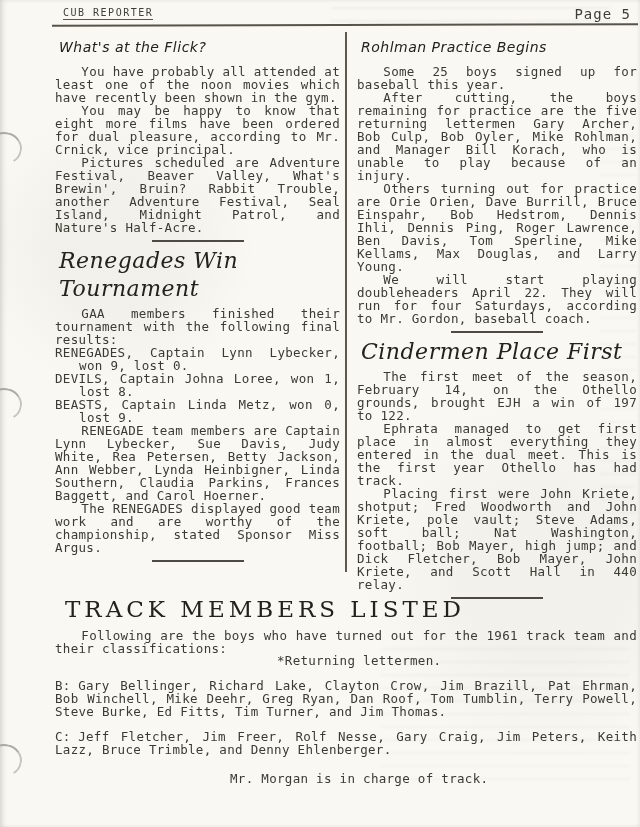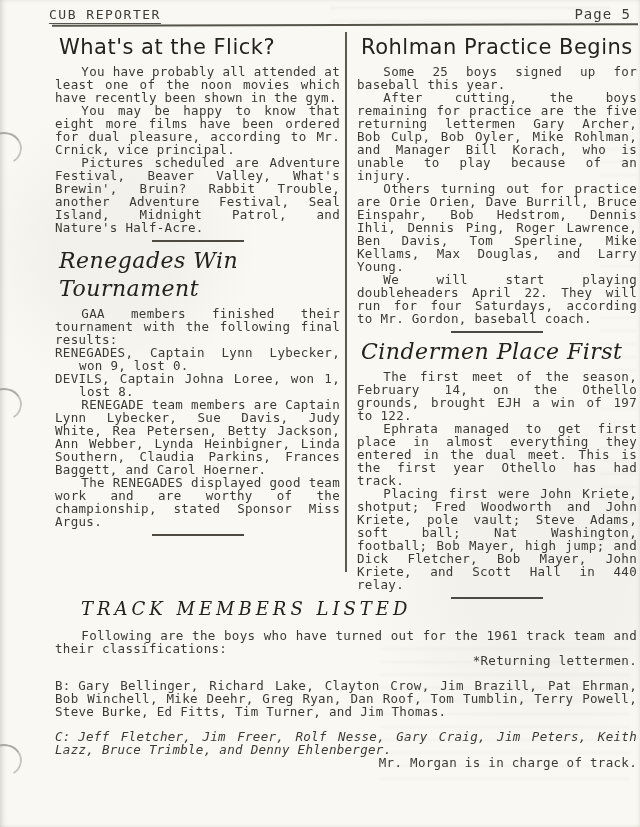--- a/index.html
+++ b/index.html
@@ -10,36 +10,36 @@
       radial-gradient(circle at 18% 30%, rgba(210,206,196,.18) 0 60px, transparent 140px),
       radial-gradient(circle at 85% 70%, rgba(205,202,192,.15) 0 80px, transparent 180px);
     overflow:hidden;
     box-shadow:inset 4px 0 6px -3px rgba(60,58,50,.25), inset -2px 0 4px -2px rgba(60,58,50,.15);
     font-family:"DejaVu Sans Mono","Liberation Mono",monospace;
     color:#3b3a33;
   }
   .tw{font-size:12.5px;line-height:13px;letter-spacing:.3px;text-align:justify;margin:0;}
   .indent{text-indent:3.5ch;}
   .hang{padding-left:3.2ch;text-indent:-3.2ch;}
-  .note{padding-left:3.5ch;text-align:right;}
+  .note{padding-left:3.5ch;text-align:center;}
   .masthead{
-    position:absolute;left:49px;top:7px;font-size:13px;letter-spacing:1.5px;
+    position:absolute;left:63px;top:7px;font-size:10px;letter-spacing:1.5px;
     color:#3f3e37;border-bottom:1.5px solid #57554c;padding-bottom:1px;text-align:center;
   }
   .pagenum{position:absolute;right:9px;top:6px;font-size:14px;letter-spacing:1px;color:#3f3e37;}
   .header-rule{position:absolute;left:52px;top:24px;width:586px;height:2px;background:#56544b;transform:rotate(-.15deg);}
   .col-rule{position:absolute;left:345px;top:32px;width:1.5px;height:540px;background:#5c5a50;}
   .col{position:absolute;top:33px;}
   .col.left{left:55px;width:285px;}
   .col.right{left:357px;width:280px;}
   .bottom{position:absolute;left:55px;top:594px;width:582px;}
   h1{margin:0;font-weight:400;color:#23231e;}
-  .h-print{font-family:"DejaVu Sans","Liberation Sans",sans-serif;font-size:21px;line-height:28px;letter-spacing:.5px;margin:0 0 4px 4px;}
+  .h-print{font-family:"DejaVu Sans","Liberation Sans",sans-serif;font-size:14px;line-height:28px;letter-spacing:.5px;margin:0 0 4px 4px;font-style:italic;}
   .h-script{font-family:"DejaVu Serif","Liberation Serif",serif;font-style:italic;font-size:22px;line-height:28px;letter-spacing:.5px;margin:4px 0 4px 4px;}
-  .h-track{font-family:"DejaVu Serif","Liberation Serif",serif;font-style:italic;font-size:18px;line-height:30px;letter-spacing:4px;margin:0 0 5px 26px;color:#23231e;}
+  .h-track{font-family:"DejaVu Serif","Liberation Serif",serif;font-size:23px;line-height:30px;letter-spacing:4px;margin:0 0 5px 10px;color:#23231e;}
   .divider{width:92px;border-top:2px solid #4c4a42;margin:6px auto 5px;}
   .grp{margin:0 0 13px 0;}
   .glabel{margin-right:1ch;}
   .gap-sm{height:12px;}
   .punch{
     position:absolute;left:-12px;width:30px;height:28px;border-radius:50%;
     border:2px solid transparent;border-top-color:#9b9a93;border-right-color:#b9b8b1;
     transform:rotate(14deg);opacity:.8;
   }
   .smudge{position:absolute;pointer-events:none;filter:blur(1px);}
@@ -68,20 +68,21 @@
     <p class="tw indent">You have probably all attended at least one of the noon movies which have recently been shown in the gym.</p>
     <p class="tw indent">You may be happy to know that eight more films have been ordered for dual pleasure, according to Mr. Crnick, vice principal.</p>
     <p class="tw indent">Pictures scheduled are Adventure Festival, Beaver Valley, What's Brewin', Bruin? Rabbit Trouble, another Adventure Festival, Seal Island, Midnight Patrol, and Nature's Half-Acre.</p>
 
     <div class="divider"></div>
 
     <h1 class="h-script">Renegades Win Tournament</h1>
     <p class="tw indent">GAA members finished their tournament with the following final results:</p>
     <p class="tw hang">RENEGADES, Captain Lynn Lybecker, won 9, lost 0.</p>
     <p class="tw hang">DEVILS, Captain Johna Loree, won 1, lost 8.</p>
+    <p class="tw hang">BEASTS, Captain Linda Metz, won 0, lost 9.</p>
     <p class="tw indent">RENEGADE team members are Captain Lynn Lybecker, Sue Davis, Judy White, Rea Petersen, Betty Jackson, Ann Webber, Lynda Heinbigner, Linda Southern, Claudia Parkins, Frances Baggett, and Carol Hoerner.</p>
     <p class="tw indent">The RENEGADES displayed good team work and are worthy of the championship, stated Sponsor Miss Argus.</p>
 
     <div class="divider"></div>
   </section>
 
   <section class="col right body-block">
     <h1 class="h-print">Rohlman Practice Begins</h1>
     <p class="tw indent">Some 25 boys signed up for baseball this year.</p>
     <p class="tw indent">After cutting, the boys remaining for practice are the five returning lettermen Gary Archer, Bob Culp, Bob Oyler, Mike Rohlman, and Manager Bill Korach, who is unable to play because of an injury.</p>
@@ -102,17 +103,17 @@
     <h1 class="h-track">TRACK MEMBERS LISTED</h1>
     <p class="tw indent">Following are the boys who have turned out for the 1961 track team and their classifications:</p>
     <div class="gap-sm"></div>
 
     <p class="tw note" style="margin-top:-13px;">*Returning lettermen.</p>
     <div class="gap-sm"></div>
 
     <p class="tw grp"><span class="glabel">B:</span><span>Gary Bellinger, Richard Lake, Clayton Crow, Jim Brazill, Pat Ehrman, Bob Winchell, Mike Deehr, Greg Ryan, Dan Roof, Tom Tumblin, Terry Powell, Steve Burke, Ed Fitts, Tim Turner, and Jim Thomas.</span></p>
     <div class="gap-sm"></div>
 
-    <p class="tw grp" style="margin-bottom:0;font-style:italic;"><span class="glabel">C:</span><span>Jeff Fletcher, Jim Freer, Rolf Nesse, Gary Craig, Jim Peters, Keith Lazz, Bruce Trimble, and Denny Ehlenberger.</span></p>
+    <p class="tw grp" style="margin-bottom:16px;"><span class="glabel">C:</span><span>Jeff Fletcher, Jim Freer, Rolf Nesse, Gary Craig, Jim Peters, Keith Lazz, Bruce Trimble, and Denny Ehlenberger.</span></p>
     <p class="tw note">Mr. Morgan is in charge of track.</p>
   </section>
 
 </div>
 
 </body></html>

